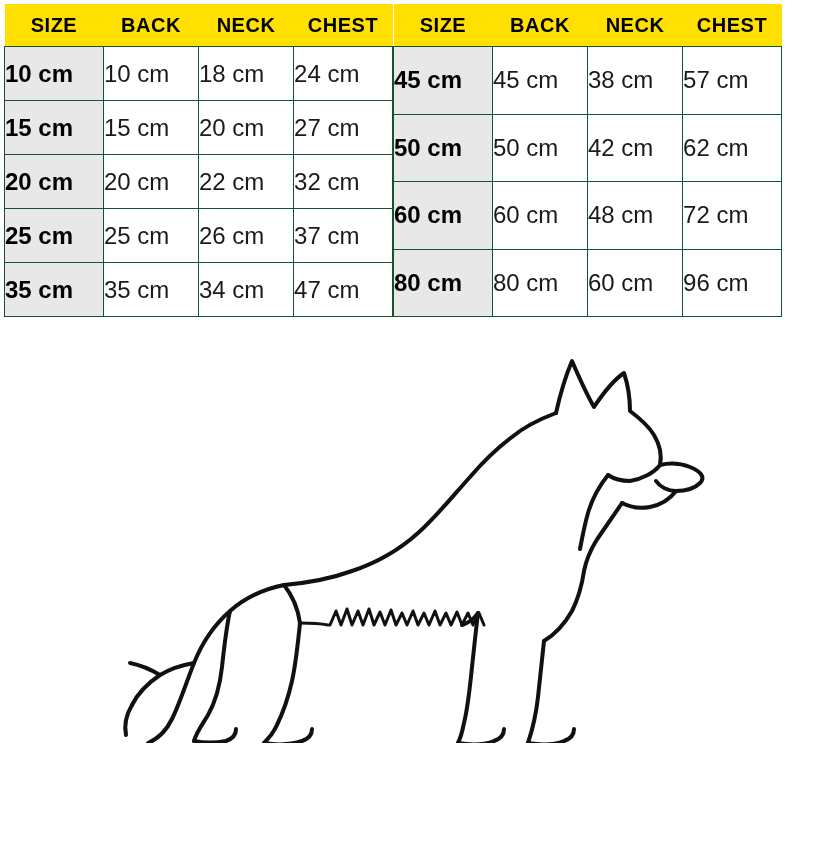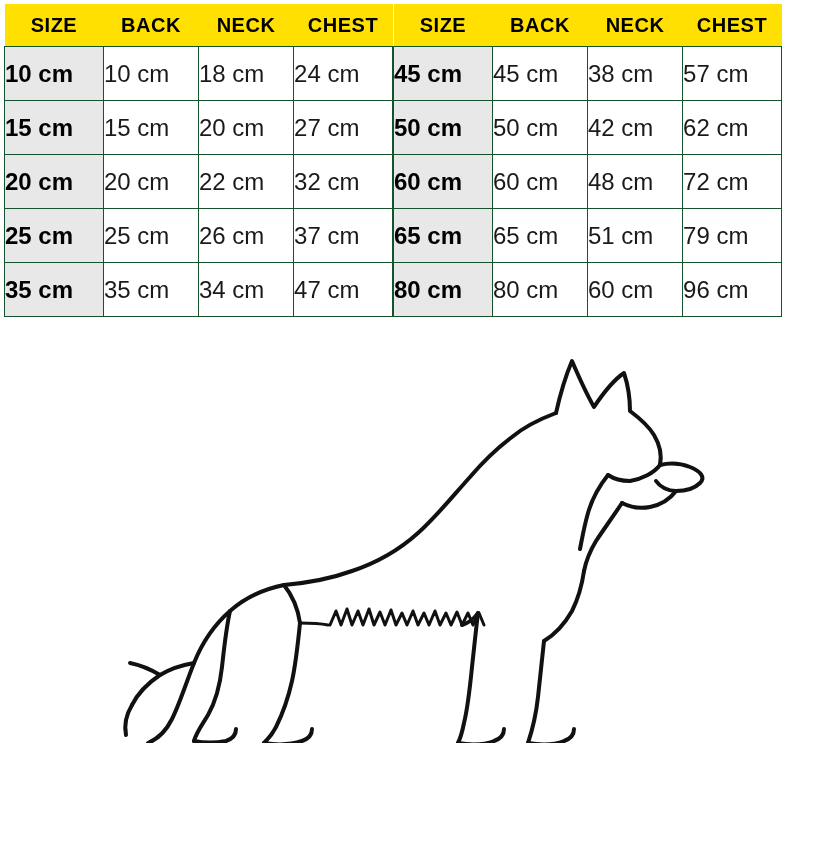--- a/index.html
+++ b/index.html
@@ -148,26 +148,20 @@
         <td>42 cm</td>
         <td>62 cm</td>
       </tr>
       <tr>
         <td class="size-cell">60 cm</td>
         <td>60 cm</td>
         <td>48 cm</td>
         <td>72 cm</td>
       </tr>
       <tr>
-        <td class="size-cell">65 cm</td>
-        <td>65 cm</td>
-        <td>51 cm</td>
-        <td>79 cm</td>
-      </tr>
-      <tr>
         <td class="size-cell">80 cm</td>
         <td>80 cm</td>
         <td>60 cm</td>
         <td>96 cm</td>
       </tr>
     </tbody>
   </table>
 
 </div>
 

